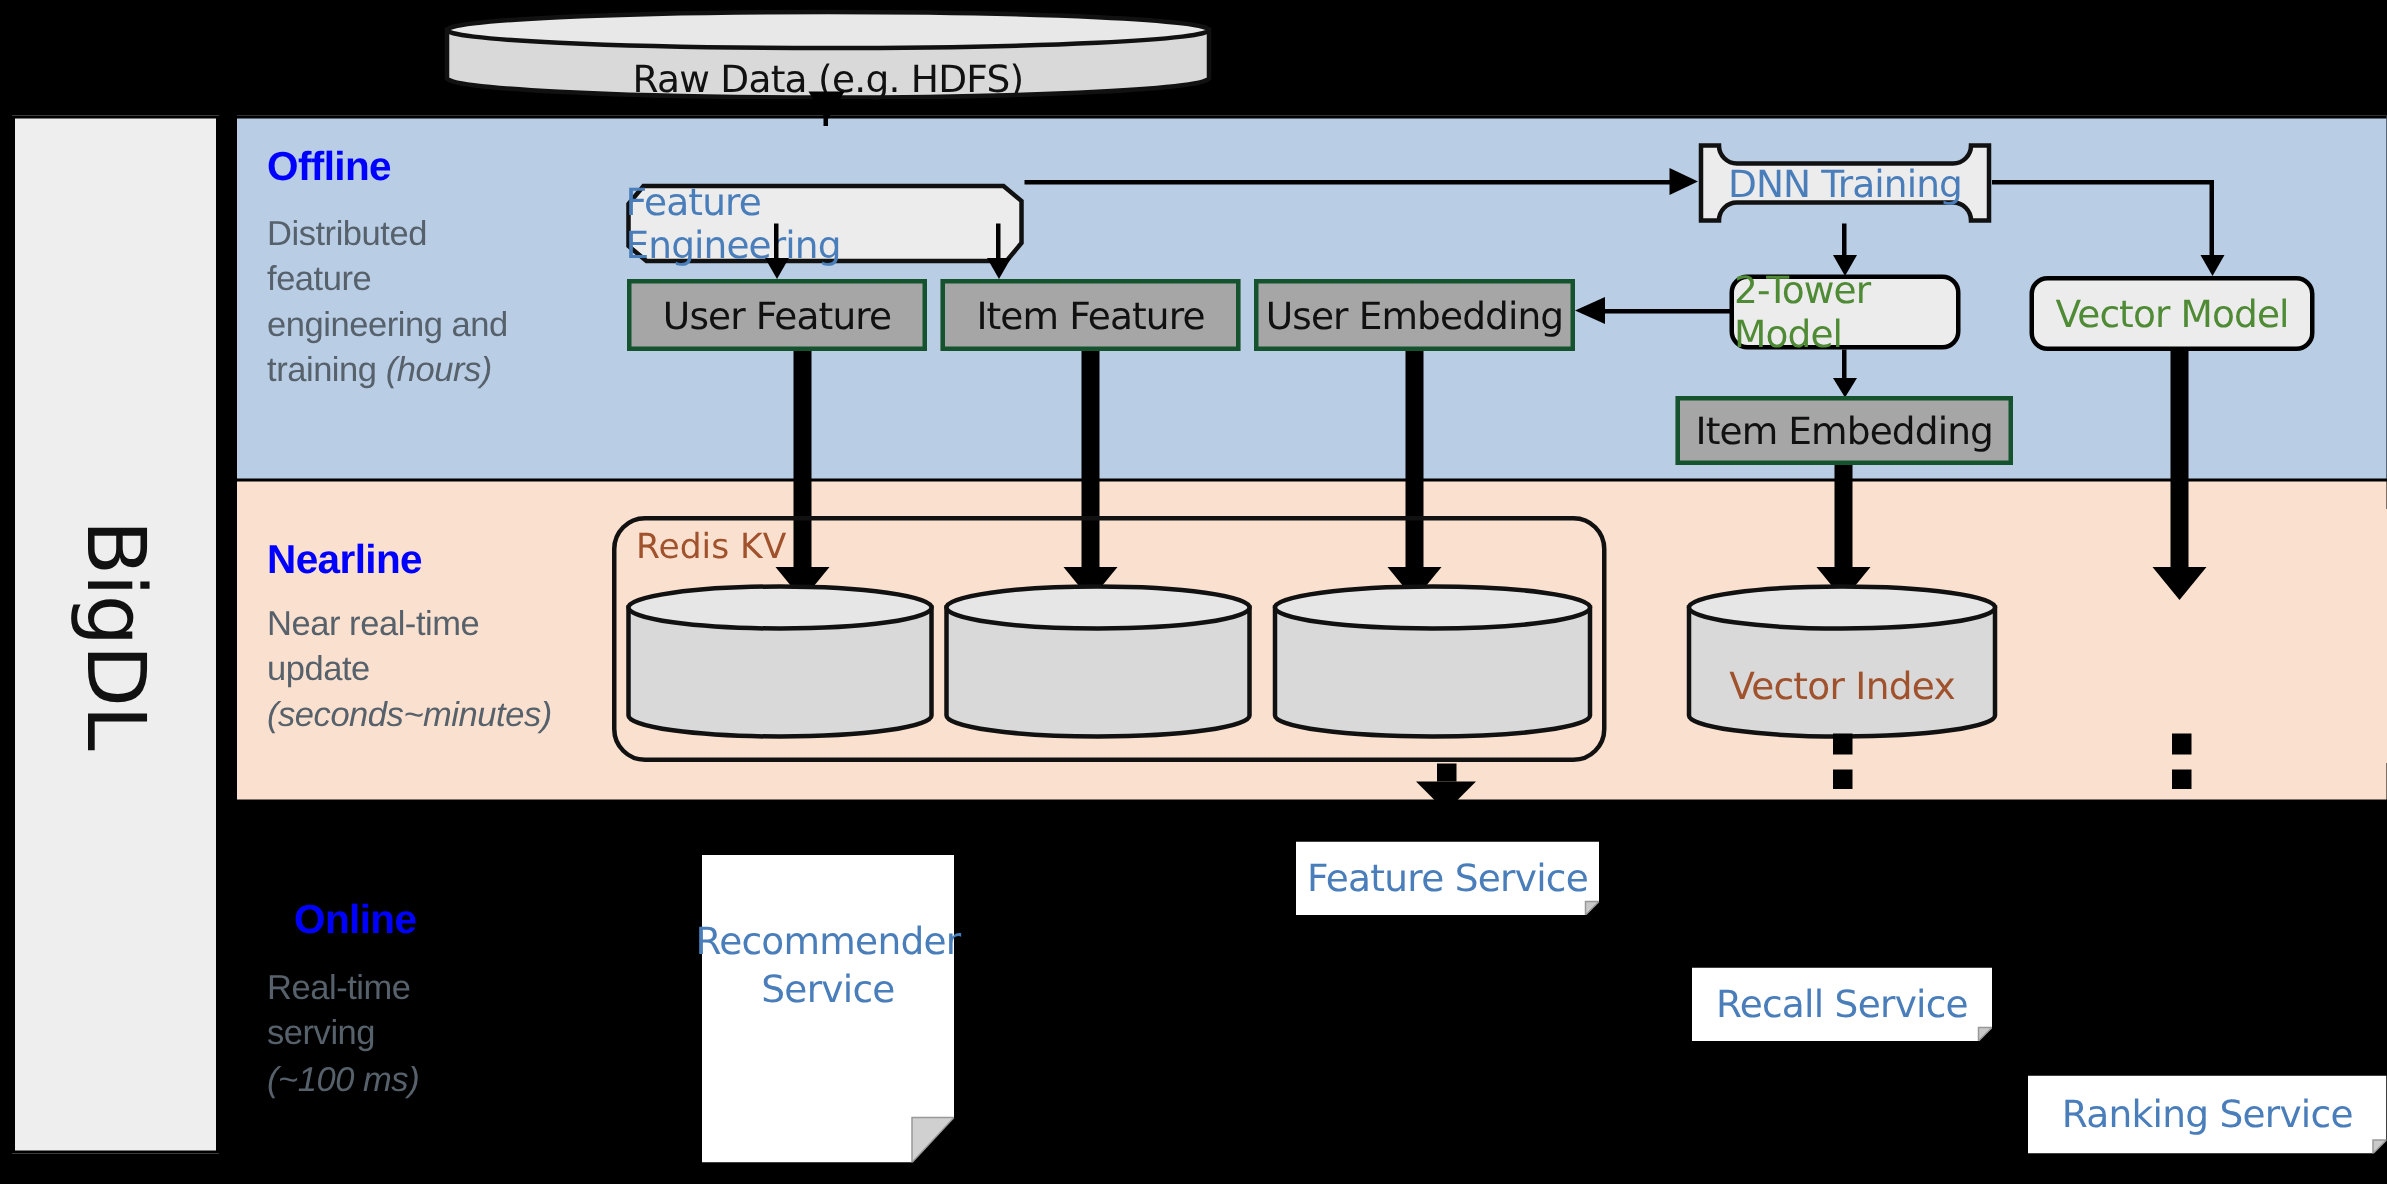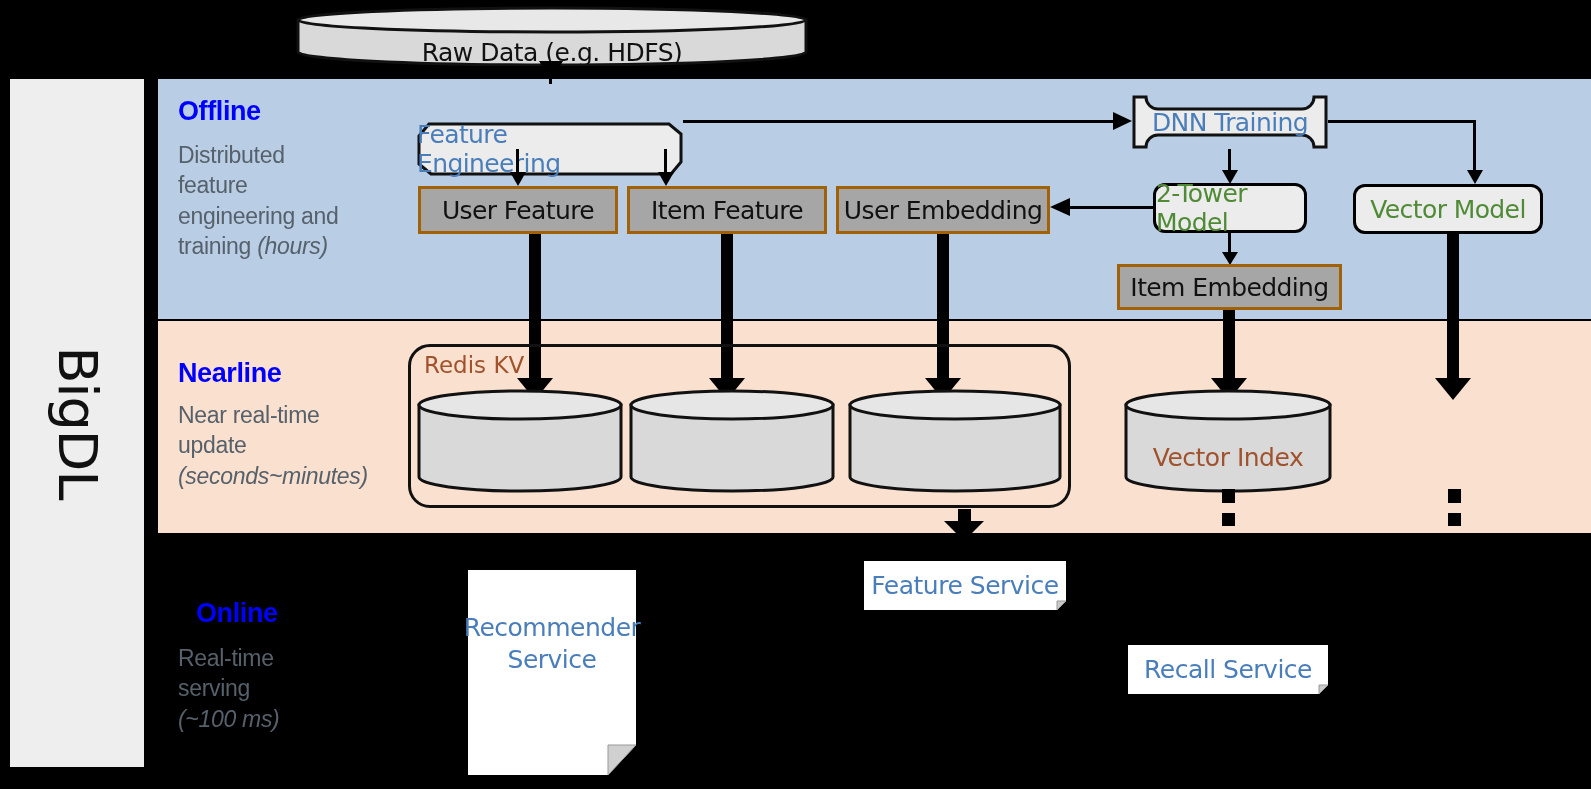--- a/index.html
+++ b/index.html
@@ -28,21 +28,21 @@
   .band-sub i{font-style:italic;}
 
   #offline-title{left:178px;top:96px;}
   #offline-sub{left:178px;top:140px;width:215px;}
   #nearline-title{left:178px;top:358px;}
   #nearline-sub{left:178px;top:400px;width:240px;}
   #online-title{left:196px;top:598px;}
   #online-sub{left:178px;top:643px;width:230px;}
 
   
-  .gbox{background:#a6a6a6;border:3px solid #a16207;display:flex;align-items:center;
+  .gbox{background:#a6a6a6;border:3px solid #14532d;display:flex;align-items:center;
         justify-content:center;font-size:25px;color:#111;box-sizing:border-box;
         font-family:"DejaVu Sans", sans-serif;letter-spacing:-0.6px;}
   .lbox{background:#ececec;border:3px solid #000;display:flex;align-items:center;
         justify-content:center;font-size:25px;box-sizing:border-box;
         font-family:"DejaVu Sans", sans-serif;letter-spacing:-0.6px;}
   .blue-txt{color:#4a7ebb;}
   .green-txt{color:#4f8a35;}
   .round{border-radius:12px;}
 
   
@@ -260,14 +260,21 @@
   </div>
 
   <div class="docshape" style="left:864px;top:561px;width:202px;height:49px;">
     <svg width="202" height="49" viewBox="0 0 202 49">
       <path d="M0,0 L202,0 L202,40 L193,49 L0,49 Z" fill="#ffffff"></path>
       <path d="M202,40 L193,40 L193,49 Z" fill="#c9c9c9" stroke="#999" stroke-width="1"></path>
     </svg>
     <div class="dlbl">Feature Service</div>
   </div>
 
+  <div class="docshape" style="left:1352px;top:717px;width:239px;height:52px;">
+    <svg width="239" height="52" viewBox="0 0 239 52">
+      <path d="M0,0 L239,0 L239,43 L230,52 L0,52 Z" fill="#ffffff"></path>
+      <path d="M239,43 L230,43 L230,52 Z" fill="#c9c9c9" stroke="#999" stroke-width="1"></path>
+    </svg>
+    <div class="dlbl">Ranking Service</div>
+  </div>
 
 </div>
 
 </body></html>

